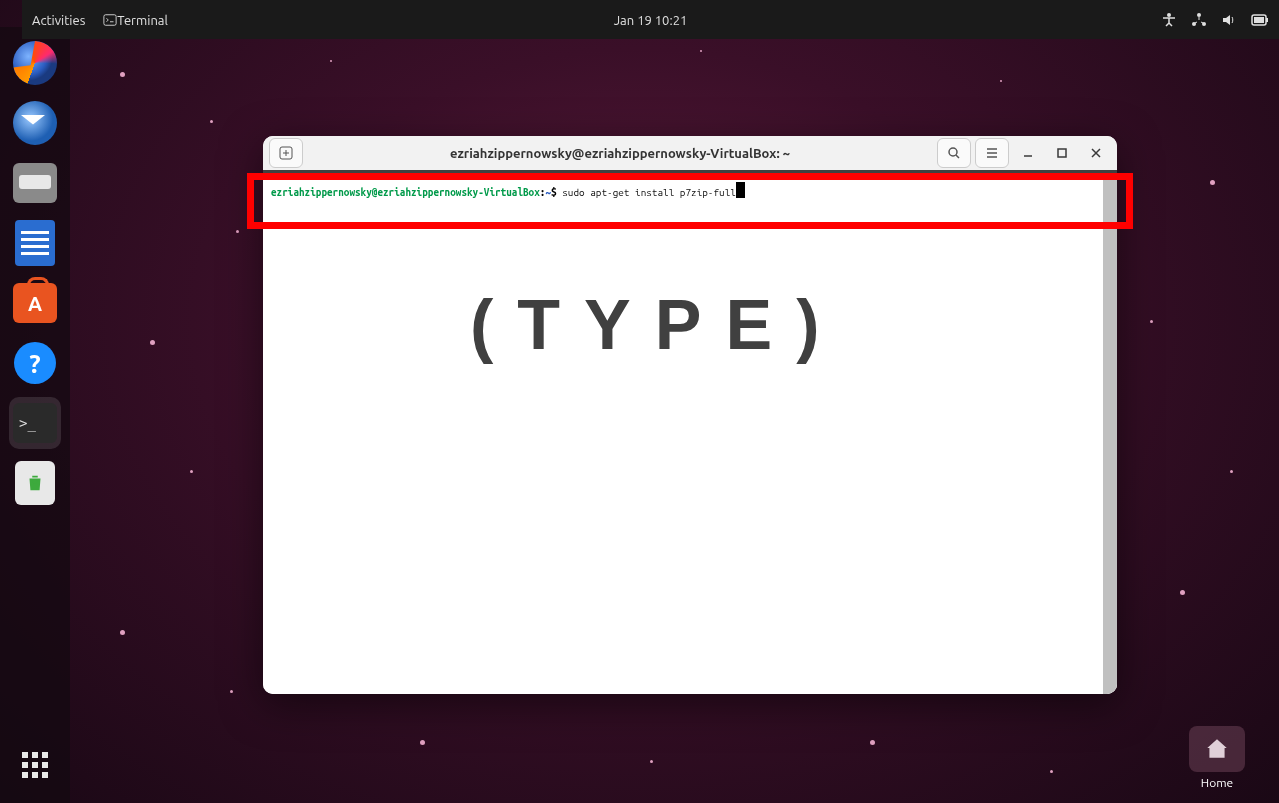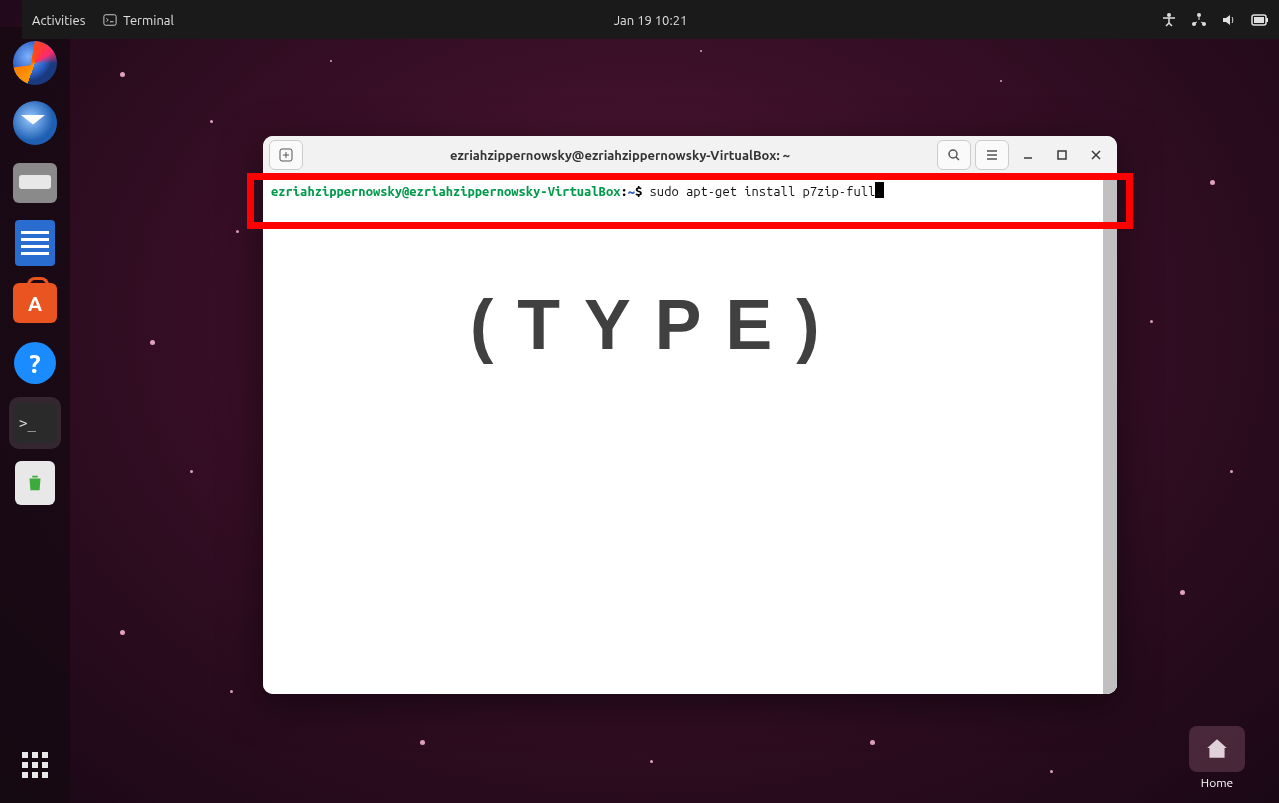--- a/index.html
+++ b/index.html
@@ -26,21 +26,21 @@
   background: #1a1a1a;
   color: #e0e0e0;
   display: flex;
   align-items: center;
   font-size: 13px;
   padding: 0 10px;
   z-index: 50;
   margin-left: 22px;
 }
 .topbar .left { display: flex; align-items: center; gap: 18px; }
-.topbar .app { display: flex; align-items: flex-end; gap: 6px; }
+.topbar .app { display: flex; align-items: flex-end; }
 .topbar .center { position: absolute; left: 50%; transform: translateX(-50%); }
 .topbar .right { margin-left: auto; display: flex; align-items: center; gap: 14px; }
 .topbar svg { fill: #e0e0e0; }
 
 
 .dock {
   position: absolute;
   top: 27px;
   left: 0;
   bottom: 0;
@@ -237,21 +237,21 @@
   border-radius: 10px;
   box-shadow: 0 10px 40px rgba(0,0,0,0.5);
   overflow: hidden;
   display: flex;
   flex-direction: column;
   z-index: 35;
 }
 .titlebar {
   height: 40px;
   background: #f2f2f2;
-  border-bottom: 3px solid #404040;
+  border-bottom: 6px solid #404040;
   display: flex;
   align-items: center;
   padding: 0 6px;
   gap: 4px;
 }
 .tb-btn {
   width: 34px; height: 30px;
   border: 1px solid #ccc;
   border-radius: 6px;
   background: #fafafa;
@@ -274,21 +274,21 @@
   justify-content: center;
   cursor: pointer;
 }
 .win-ctrl svg { stroke: #3a3a3a; fill: none; stroke-width: 1.5; }
 
 .terminal-body {
   flex: 1;
   background: #fff;
   padding: 6px 8px;
   font-family: "Ubuntu Mono", "DejaVu Sans Mono", monospace;
-  font-size: 13px;
+  font-size: 10px;
   position: relative;
 }
 .prompt-line {
   white-space: pre;
 }
 .prompt-user { color: #009a4a; font-weight: bold; }
 .prompt-colon { color: #000; font-weight: bold; }
 .prompt-path { color: #2a5cc0; font-weight: bold; }
 .prompt-cmd { color: #111; }
 .cursor {

